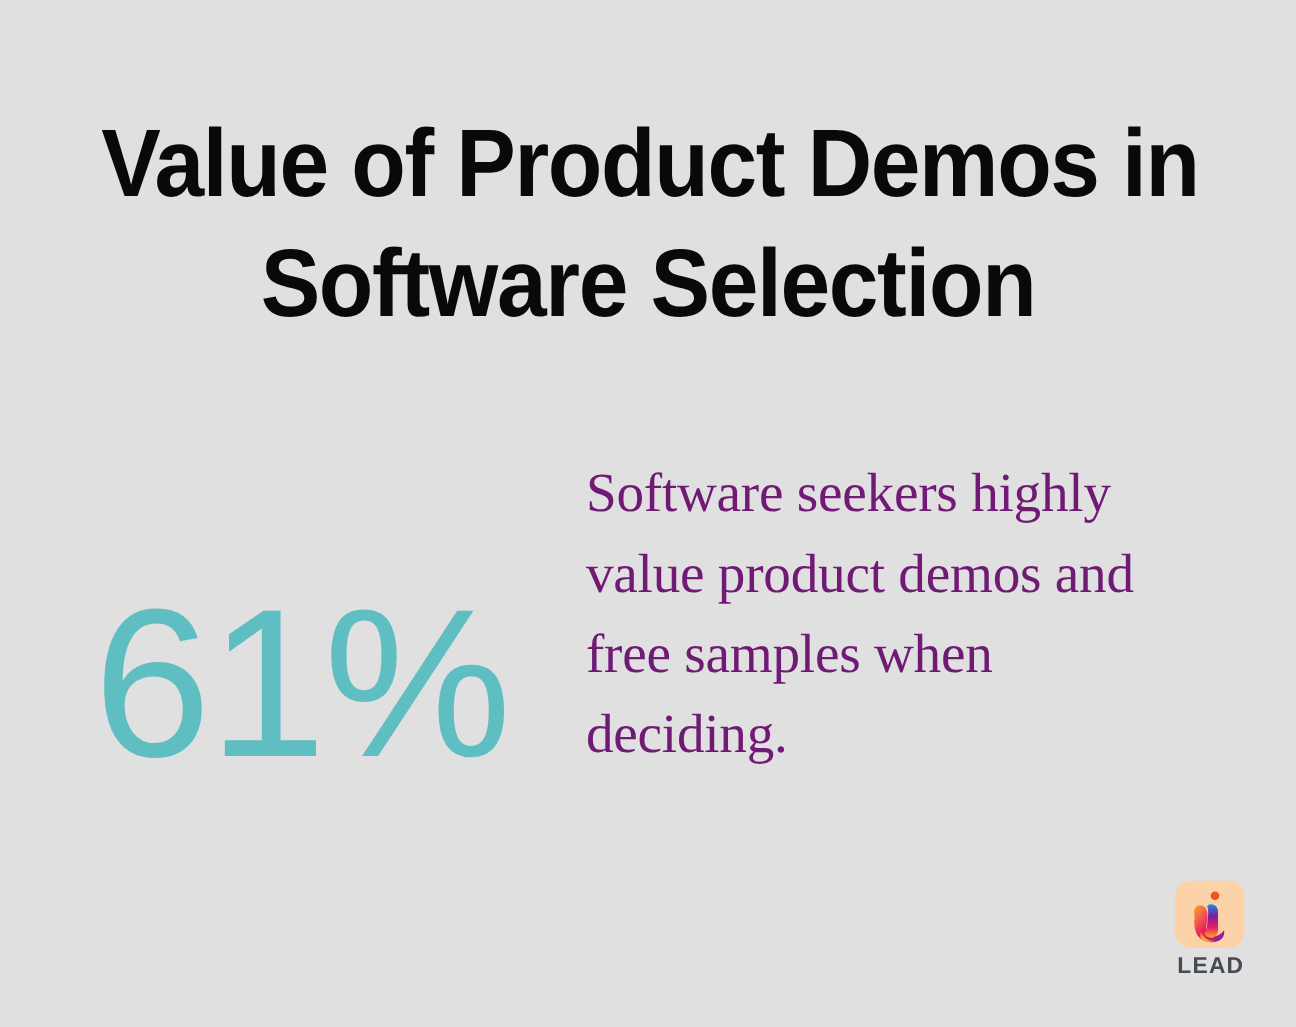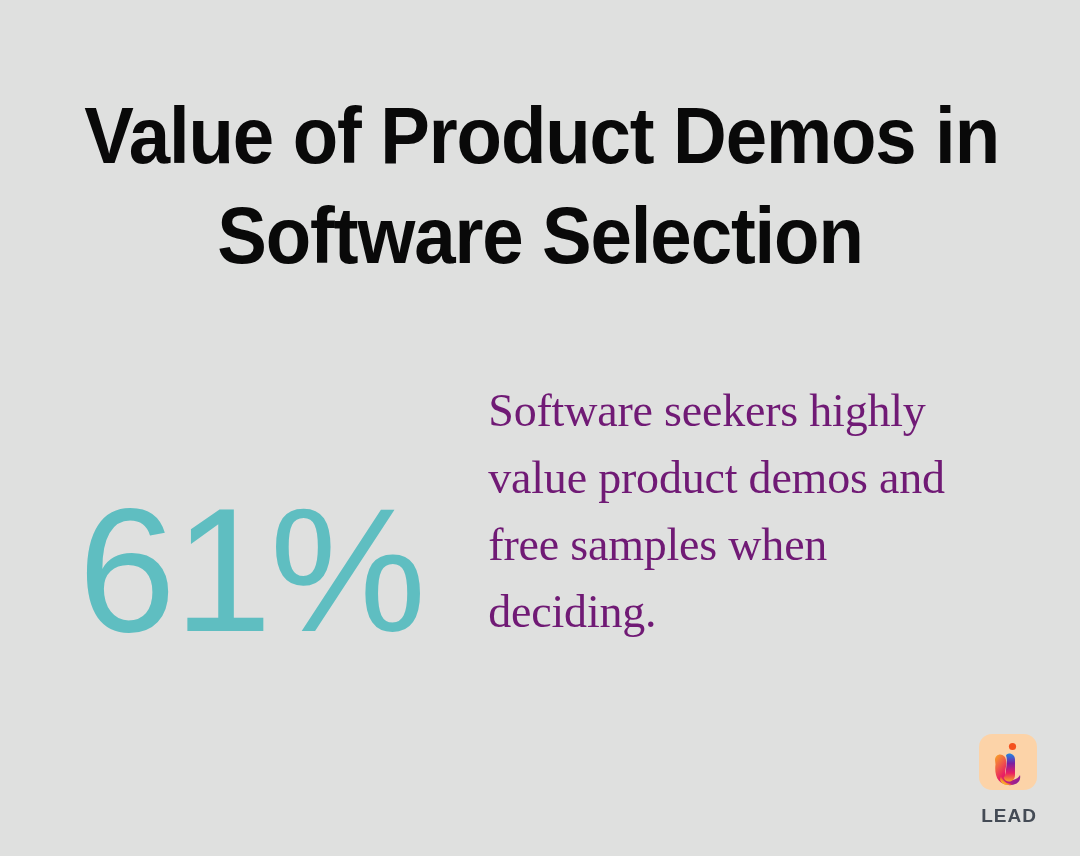--- a/index.html
+++ b/index.html
@@ -84,21 +84,21 @@
     text-align: center;
   }
   .logo-mark {
     width: 58px;
     height: 56px;
     border-radius: 13px;
     background: #fcd3a8;
     display: block;
   }
   .logo-word {
-    margin-top: 16px;
+    margin-top: 6px;
     font-family: "Liberation Sans", sans-serif;
     font-weight: 700;
     font-size: 19px;
     line-height: 20px;
     letter-spacing: 1px;
     color: #444b55;
     text-align: center;
   }
 </style>
 </head>

